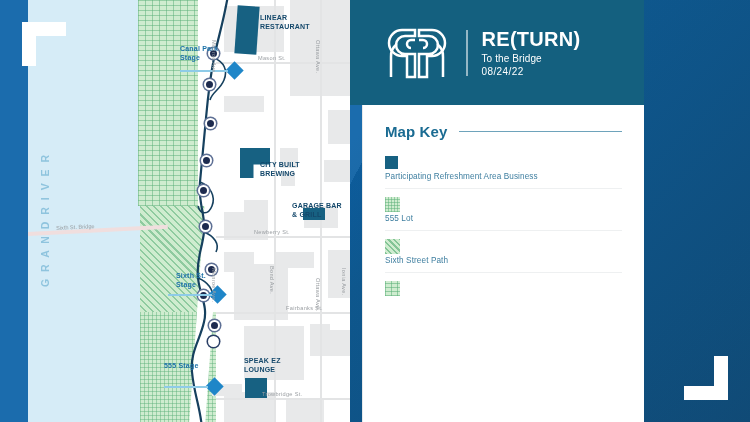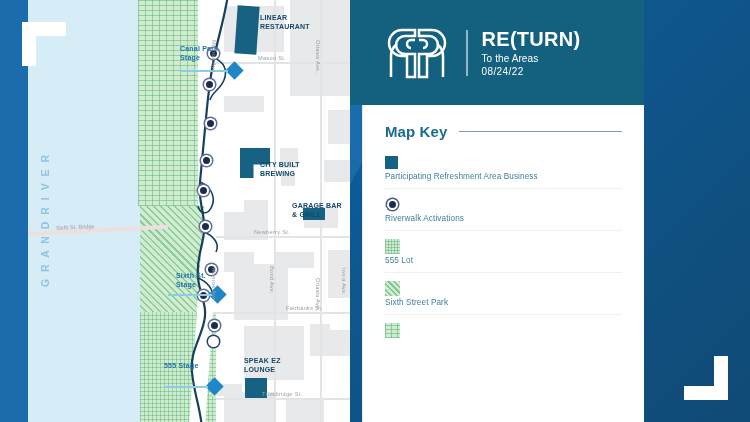--- a/index.html
+++ b/index.html
@@ -278,59 +278,53 @@
           <path d="M62,44 a8,8 0 0 1 0,-16 h8"></path>
           <path d="M22,102 V62 a30,30 0 0 1 12,-26"></path>
           <path d="M78,102 V56 H98 a18,18 0 0 0 0,-36 H78 V8 h26 a26,26 0 0 1 0,52 H94 v42 Z"></path>
           <path d="M86,44 a8,8 0 0 0 0,-16 h-8"></path>
           <path d="M126,102 V62 a30,30 0 0 0 -12,-26"></path>
         </g>
       </svg>
       <div id="header-divider"></div>
       <div id="header-text">
         <div id="header-title">RE(TURN)</div>
-        <div id="header-sub">To the Areas</div>
+        <div id="header-sub">To the Bridge</div>
         <div id="header-date">08/24/22</div>
       </div>
     </div>
 
     <div id="key-panel">
       <div id="key-head">
         <div id="key-title">Map Key</div>
         <div id="key-rule"></div>
       </div>
 
       <div class="key-row">
         <div class="key-swatch-wrap">
           <span class="sw-square"></span>
         </div>
         <div class="key-label">Participating Refreshment Area Business</div>
       </div>
 
-      <div class="key-row">
-        <div class="key-swatch-wrap">
-          <span class="sw-circle"></span>
-        </div>
-        <div class="key-label">Riverwalk Activations</div>
-      </div>
 
 
 
       <div class="key-row">
         <div class="key-swatch-wrap">
           <span class="sw-grid"></span>
         </div>
         <div class="key-label">555 Lot</div>
       </div>
 
       <div class="key-row">
         <div class="key-swatch-wrap">
           <span class="sw-hatch"></span>
         </div>
-        <div class="key-label">Sixth Street Park</div>
+        <div class="key-label">Sixth Street Path</div>
       </div>
 
       <div class="key-row">
         <div class="key-swatch-wrap">
           <span class="sw-check"></span>
         </div>
 
       </div>
     </div>
   </div>

